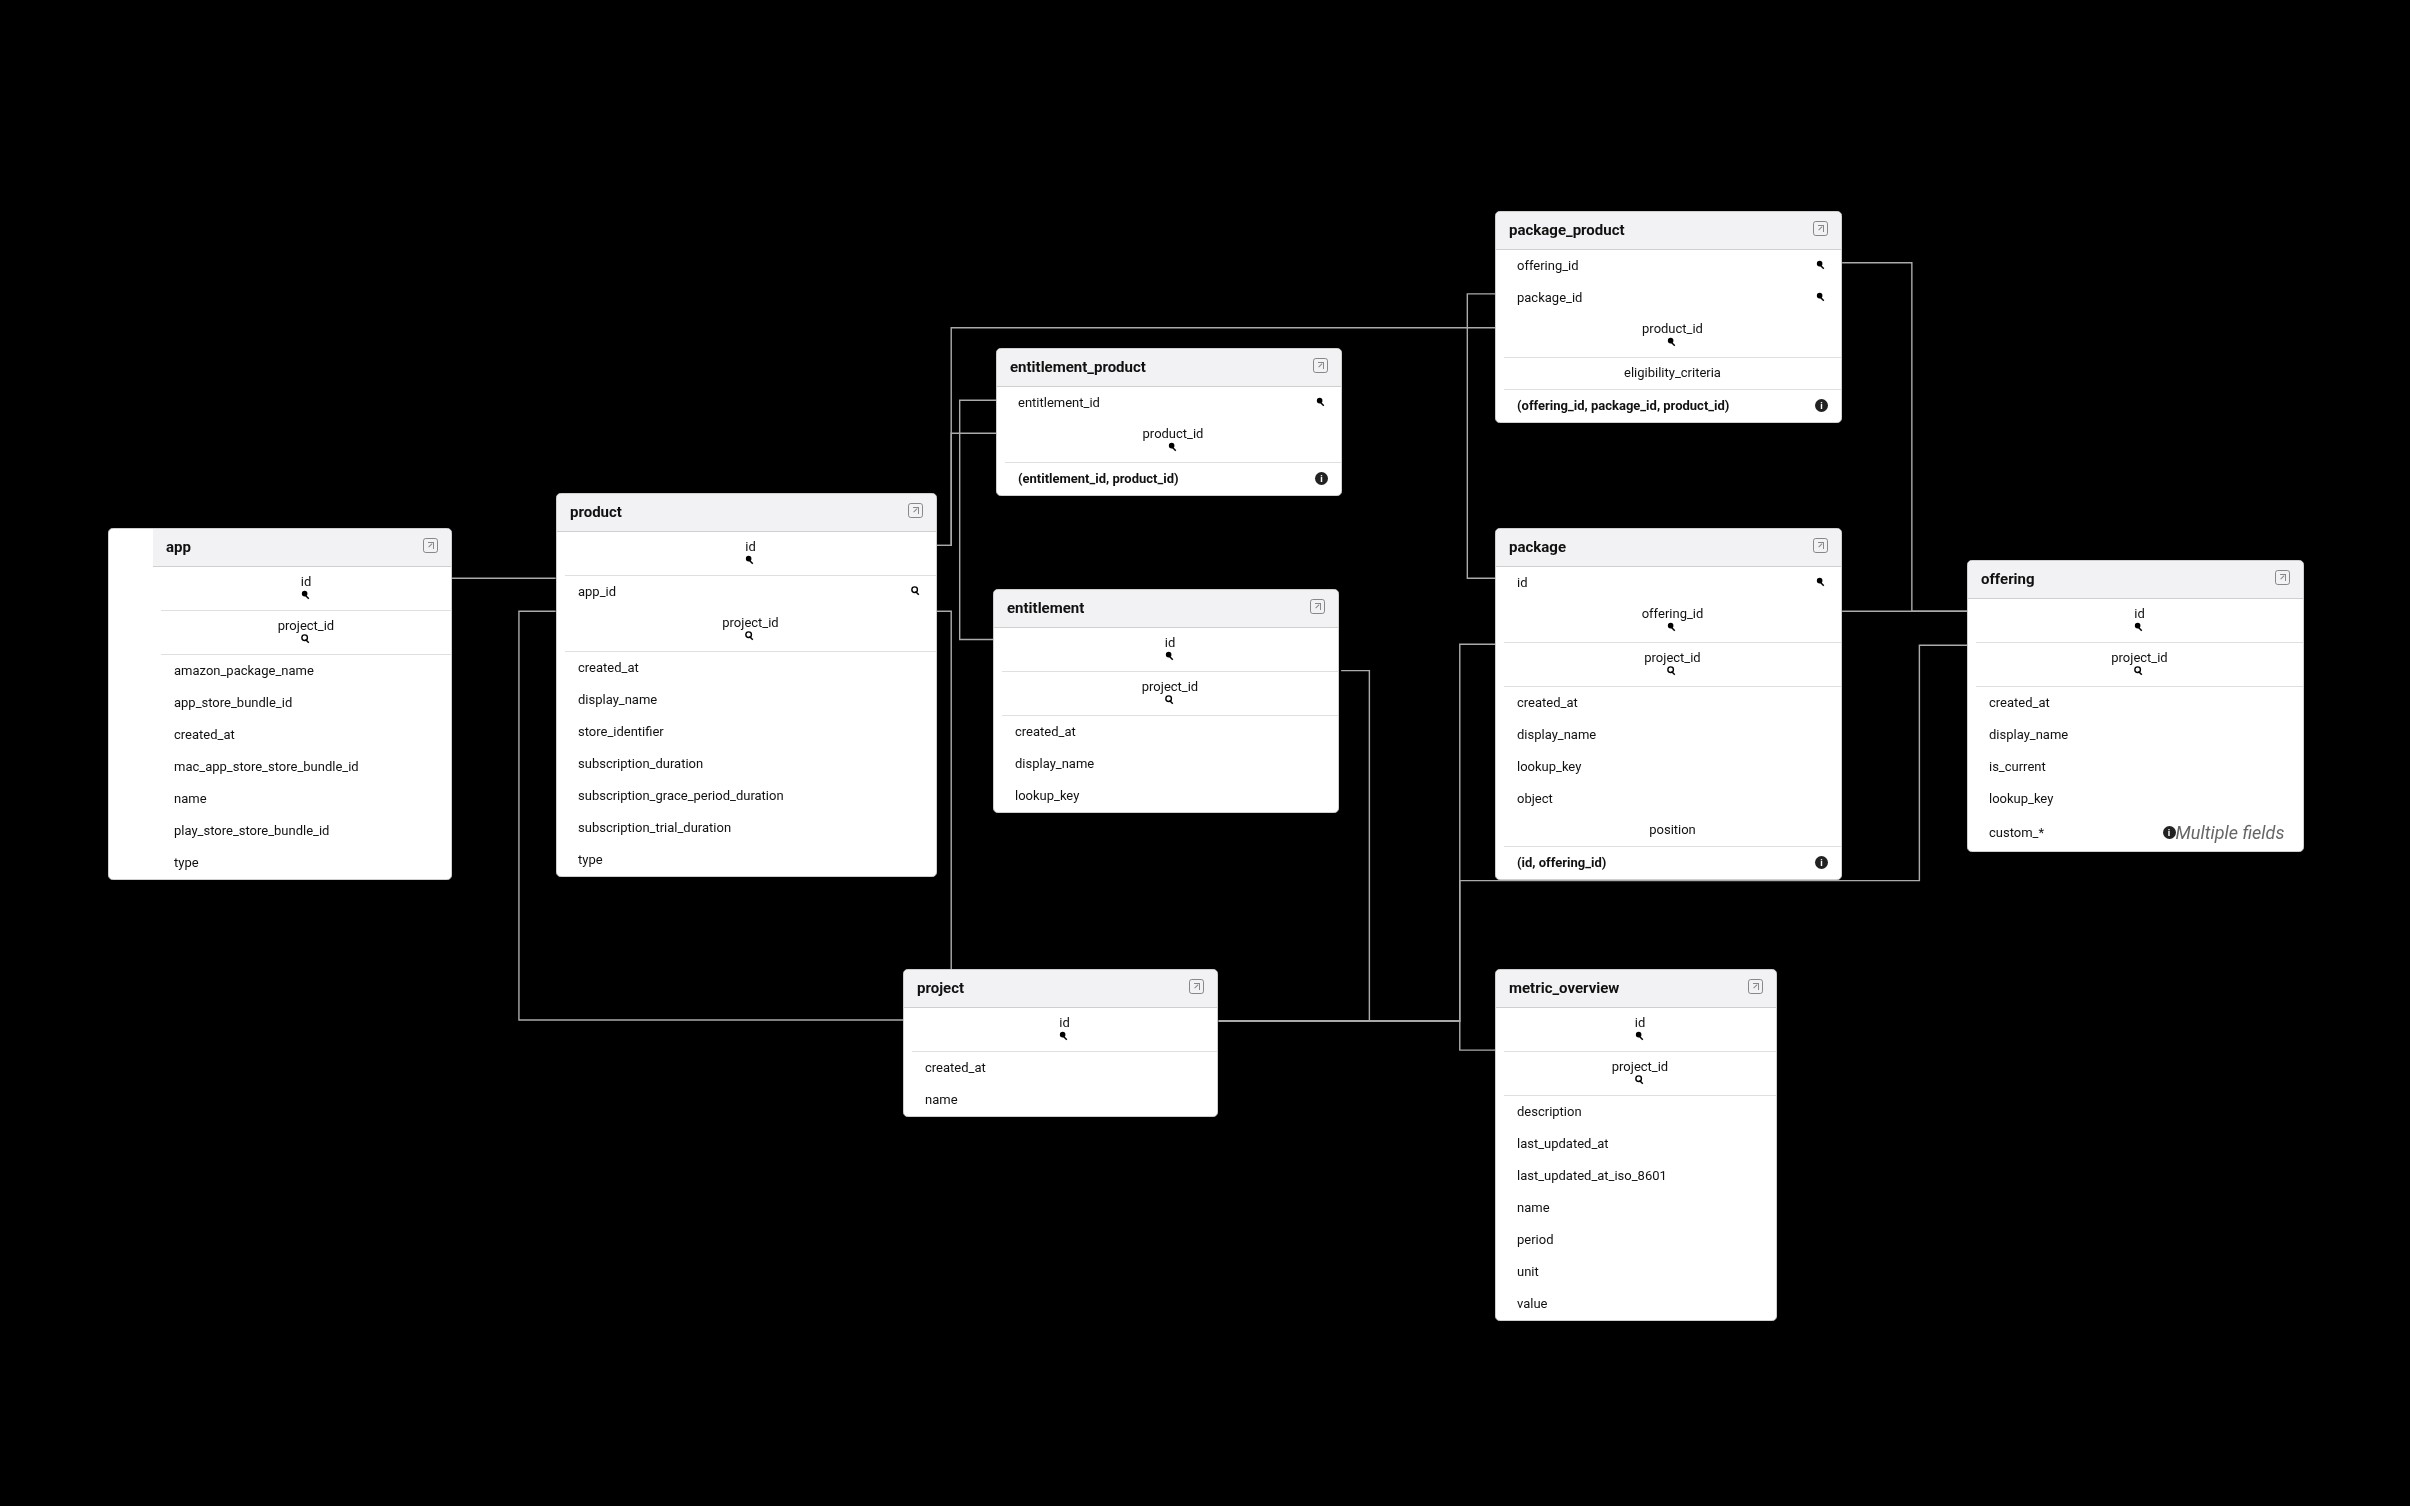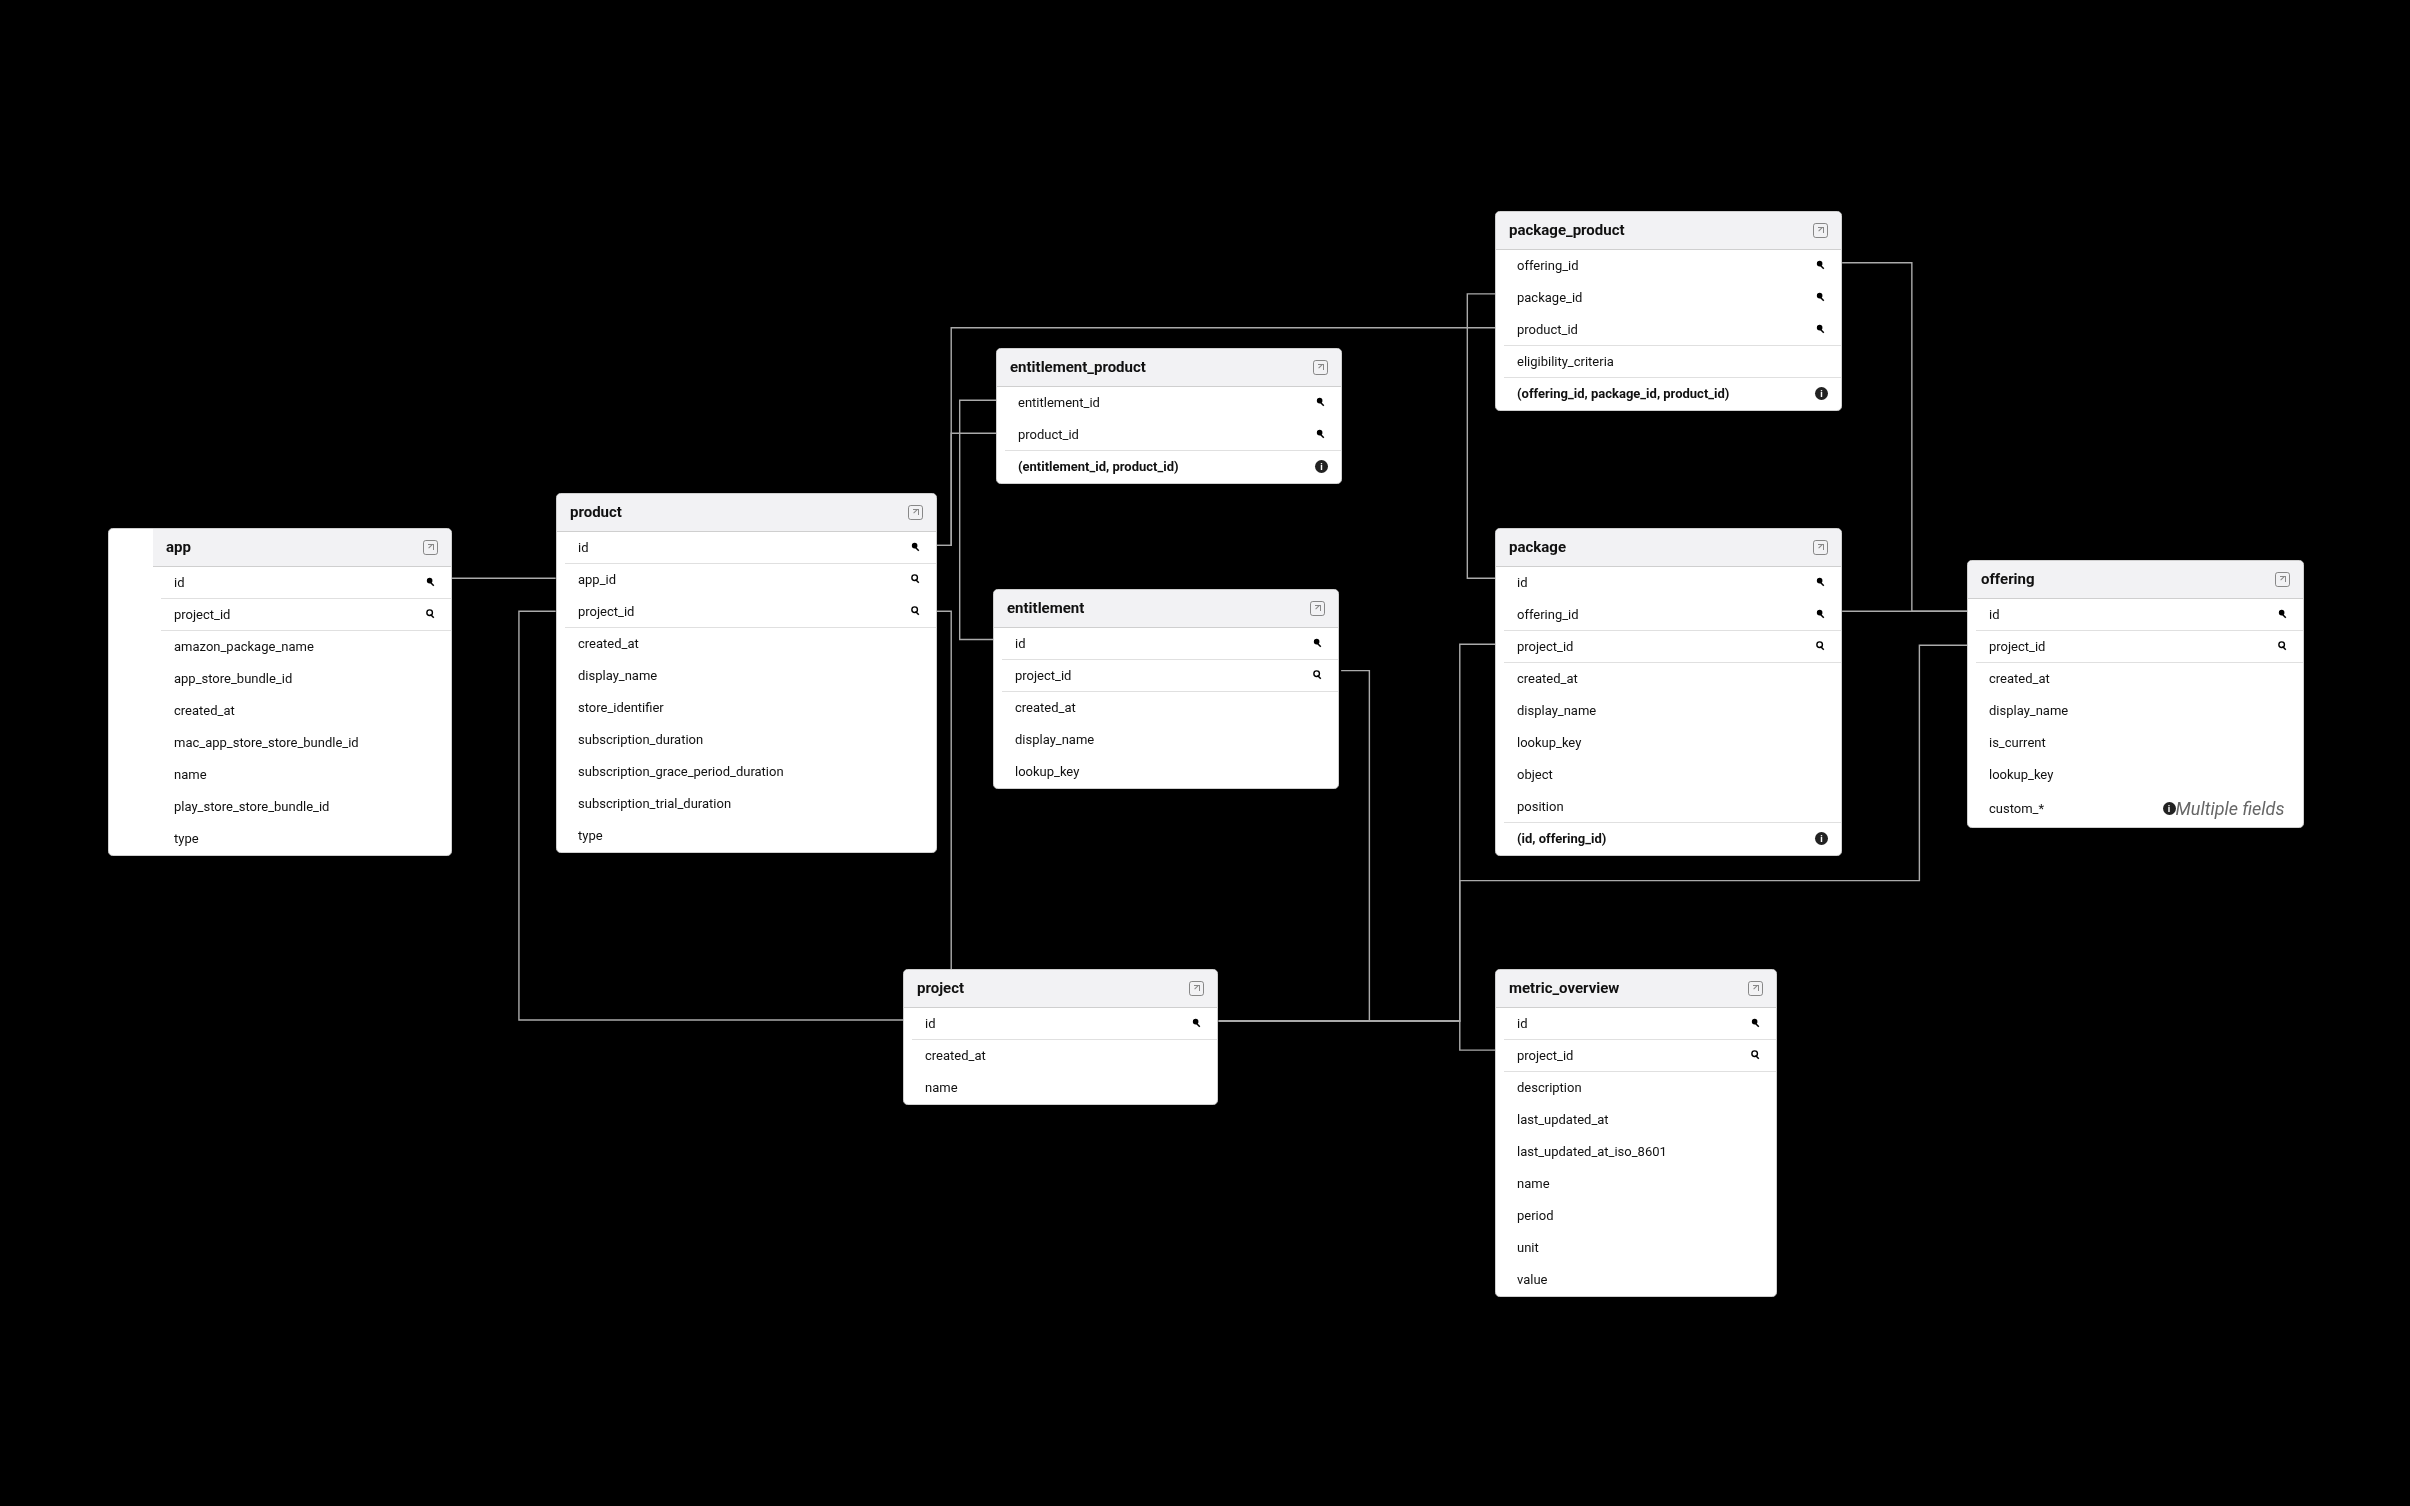--- a/index.html
+++ b/index.html
@@ -23,21 +23,20 @@
     border: 0.9px solid #cfcfcf;
     border-radius: 4.7px;
     overflow: hidden;
     z-index: 2;
   }
   .table-header {
     background: #f2f2f4;
     border-bottom: 0.9px solid #cfcfcf;
     padding: 9.4px 13px;
     display: flex;
-    align-items: center;
     justify-content: space-between;
     font-size: 15px;
     font-weight: 700;
     color: #111;
   }
   .expand-icon {
     width: 15px;
     height: 15px;
     border: 1.2px solid #888;
     border-radius: 2.8px;
@@ -69,20 +68,21 @@
     display: flex;
     align-items: center;
     justify-content: space-between;
     font-size: 13px;
     color: #111;
     min-height: 32px;
     margin-left: 8px;
   }
   .field-row.divider-after {
     border-bottom: 0.9px solid #e0e0e0;
+    flex-direction: column;
   }
   .field-row .name { flex: 1; }
   .field-row .badge {
     font-style: italic;
     color: #666;
     font-size: 18px;
     margin-right: 5.6px;
   }
   .key-icon, .fk-icon, .info-icon {
     width: 13px;

